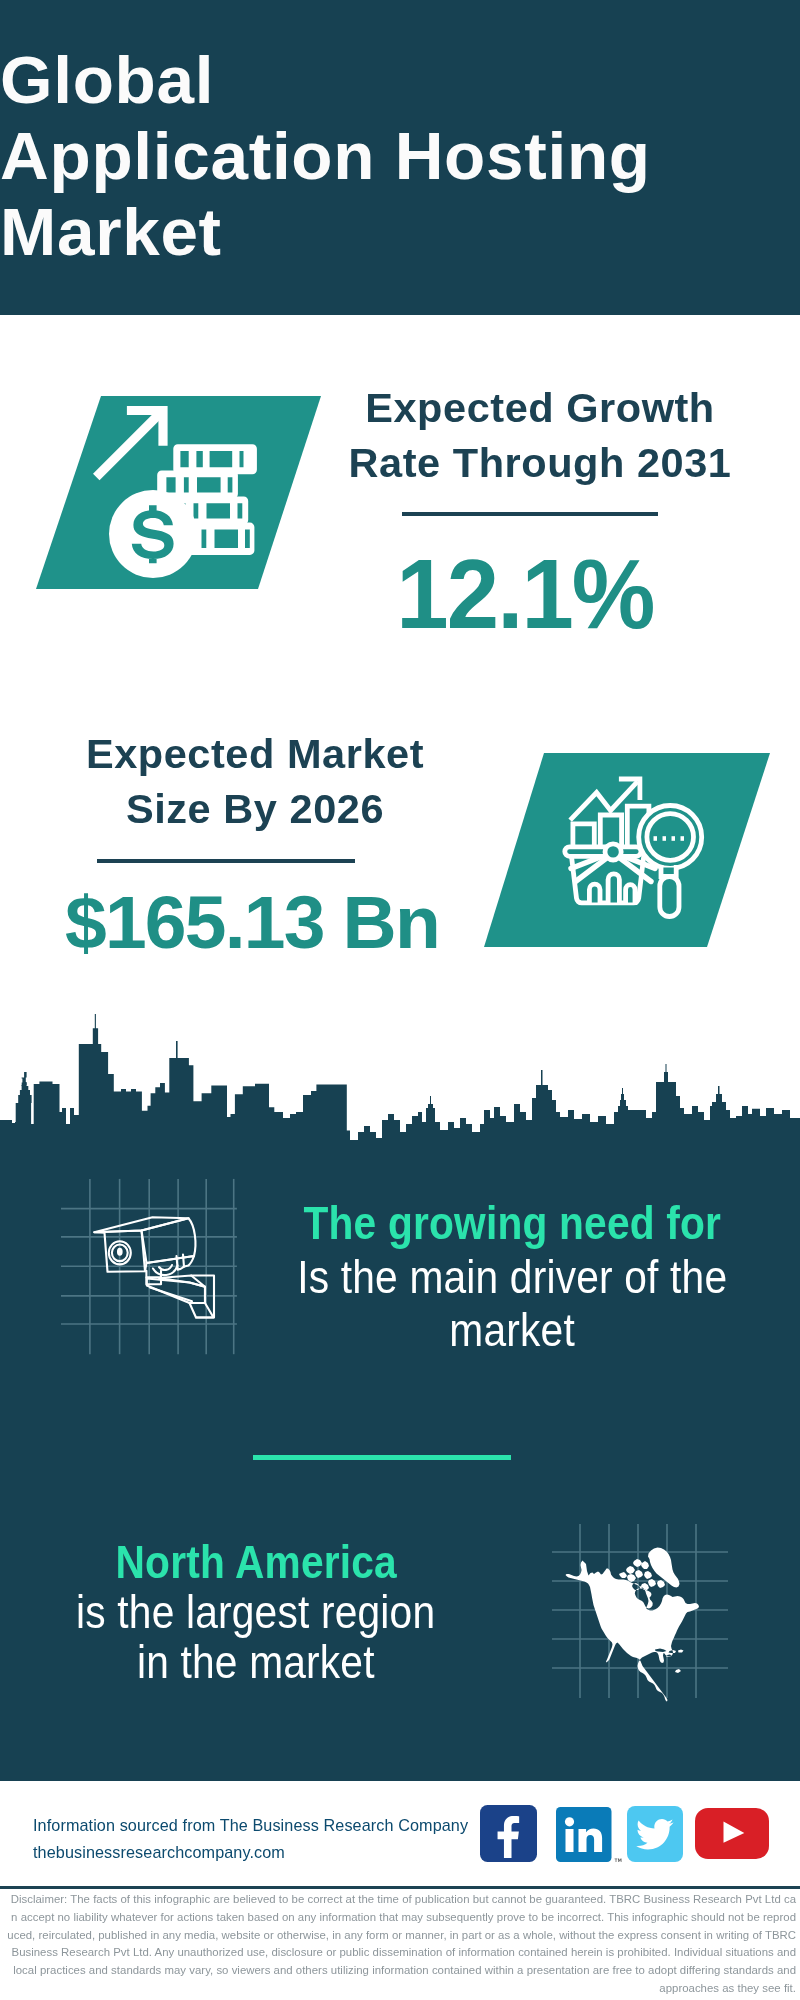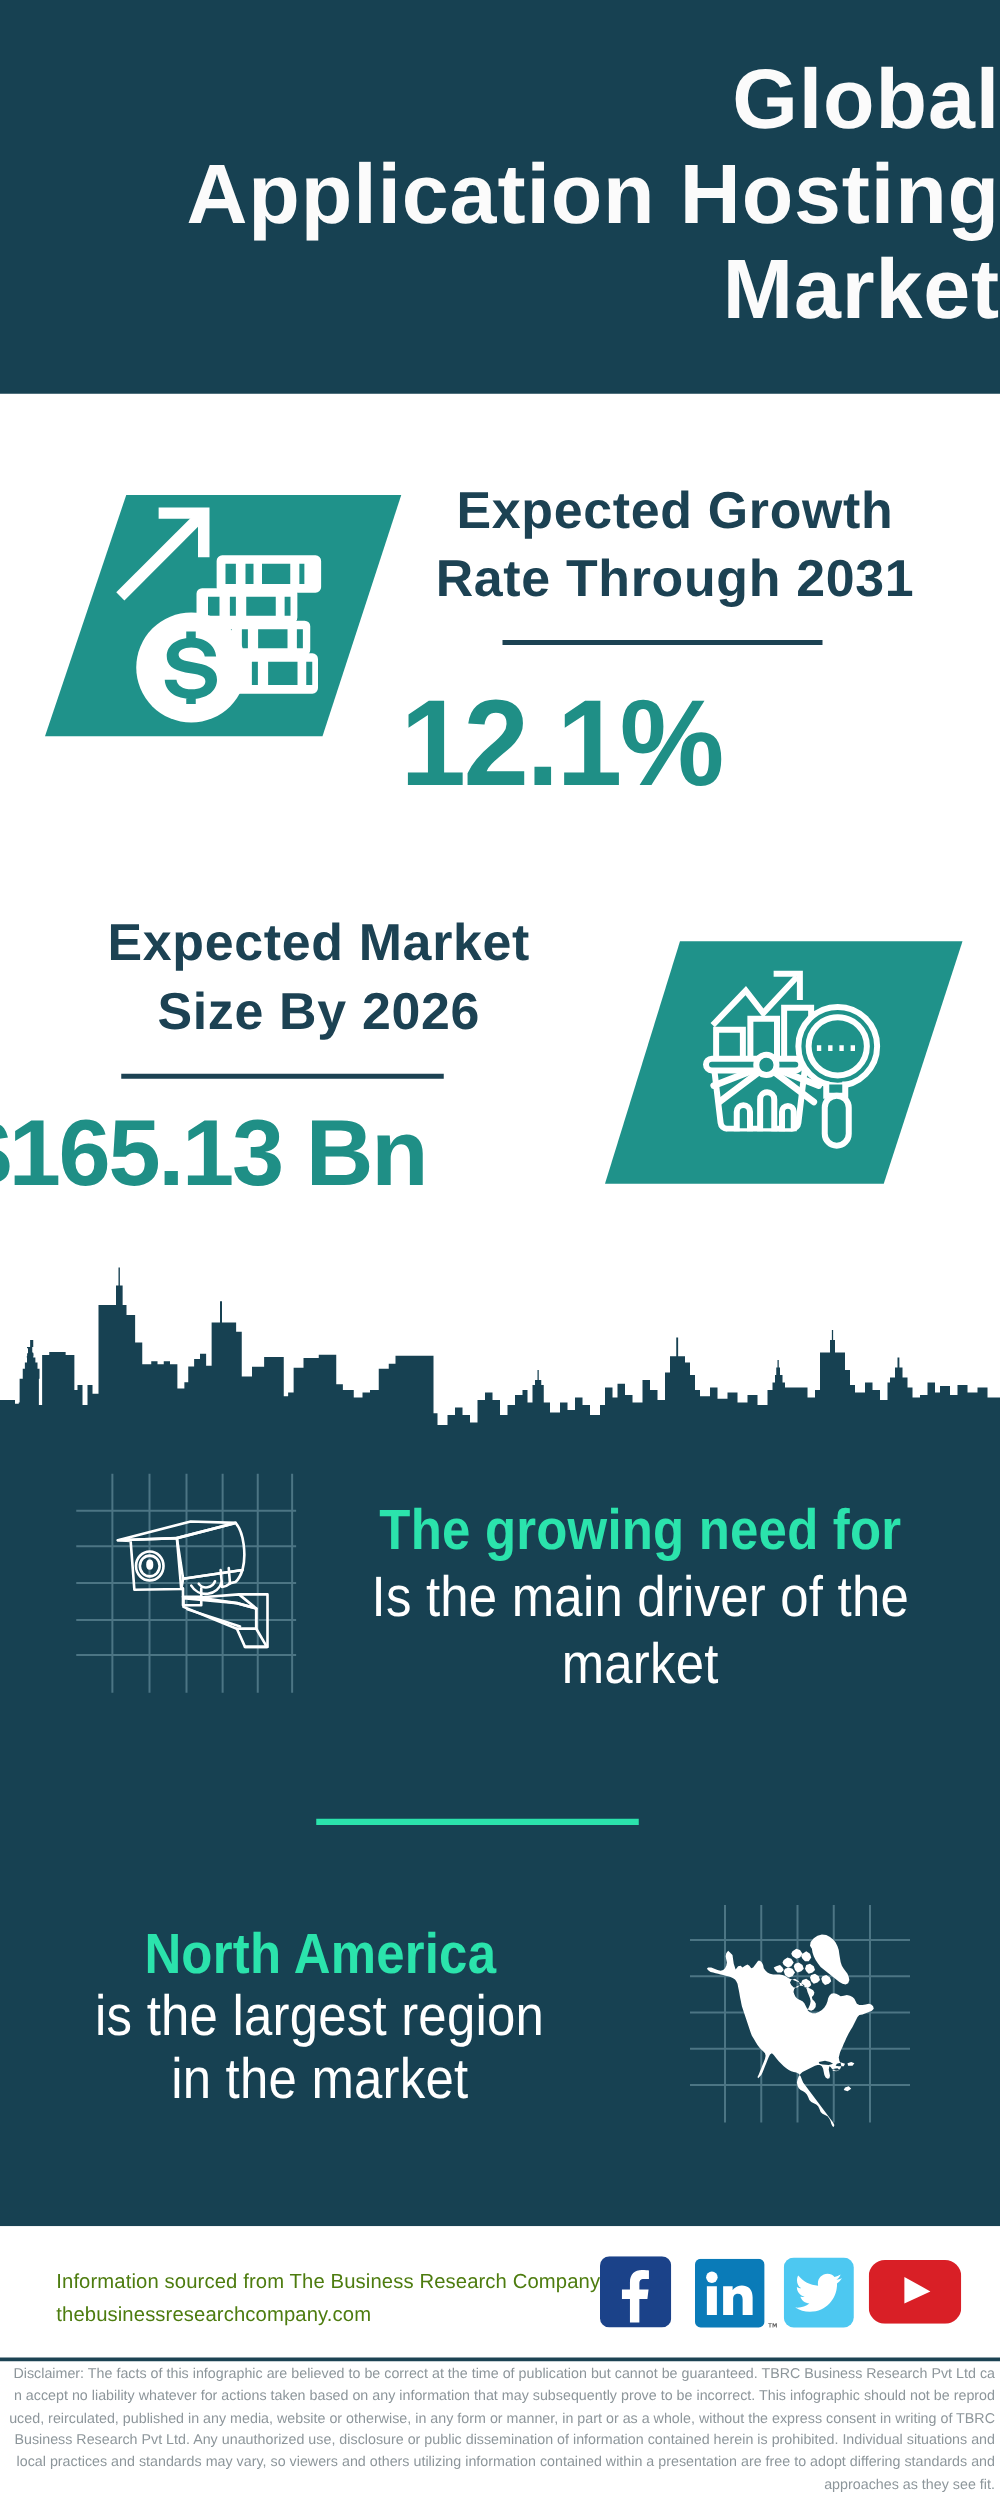--- a/index.html
+++ b/index.html
@@ -1,40 +1,40 @@
 <!DOCTYPE html>
 <html><head>
 <meta charset="utf-8">
 <style>
   html,body{margin:0;padding:0;background:#fff;}
   body{width:800px;height:2000px;font-family:"Liberation Sans",sans-serif;overflow:hidden;}
   .page{position:relative;width:800px;height:2000px;background:#fff;}
 
   
   .hdr{position:absolute;left:0;top:0;width:800px;height:315px;background:#174152;}
-  .hdr-title{position:absolute;left:0;top:42px;width:800px;text-align:right;color:#fbfbfb;
+  .hdr-title{position:absolute;left:0;top:42px;width:800px;text-align:left;color:#fbfbfb;
              font-weight:700;font-size:67.5px;line-height:76px;letter-spacing:0.7px;}
   .stat-head{position:absolute;color:#1C4253;font-weight:700;font-size:41.5px;line-height:54.5px;text-align:center;letter-spacing:0.55px;}
   .rule{position:absolute;background:#1C4253;height:4px;}
-  .stat-val{position:absolute;color:#1F8F86;font-weight:700;font-size:98px;line-height:100px;letter-spacing:-2px;white-space:nowrap;}
+  .stat-val{position:absolute;color:#1F8F86;font-weight:700;font-size:98px;line-height:100px;text-align:center;letter-spacing:-2px;white-space:nowrap;}
       .stat-val span{display:inline-block;transform:scaleX(0.96);transform-origin:center;}
 
   
   .dark{position:absolute;left:0;top:1140px;width:800px;height:641px;background:#174152;}
   .grn-head{color:#2BE3AC;font-weight:700;font-size:45.5px;line-height:53.5px;letter-spacing:0.2px;}
   .wht-sub{color:#fff;font-weight:400;font-size:45.5px;line-height:53.5px;letter-spacing:0.2px;text-align:center;}
   .blk-txt{position:absolute;text-align:center;}
   .blk-txt>div{display:block;}
   .blk-txt>div>span{display:inline-block;transform:scaleX(0.895);transform-origin:center;}
 
   .grndiv{position:absolute;background:#2BE3AC;height:5px;}
 
   
   .foot{position:absolute;left:0;top:1781px;width:800px;height:106px;background:#fff;}
-  .foot-txt{position:absolute;color:#4d7c0f;font-size:16.2px;line-height:27px;letter-spacing:0.1px;white-space:nowrap;margin-left:12px;}
+  .foot-txt{position:absolute;color:#0c4a6e;font-size:16.2px;line-height:27px;letter-spacing:0.1px;white-space:nowrap;}
   .hr2{position:absolute;left:0;top:1886px;width:800px;height:3px;background:#1C4353;}
   .disc{position:absolute;left:6px;top:1891px;width:790px;color:#8d969b;font-size:11.4px;line-height:17.8px;text-align:right;word-break:break-all;letter-spacing:0.02px;}
 </style>
 </head>
 <body>
 
 <div class="page">
 
   <div class="hdr">
     <div class="hdr-title">

